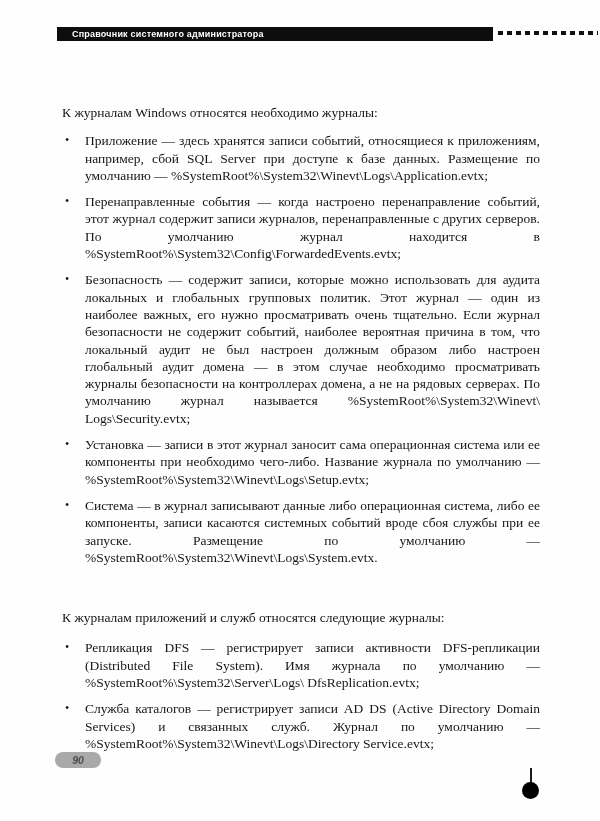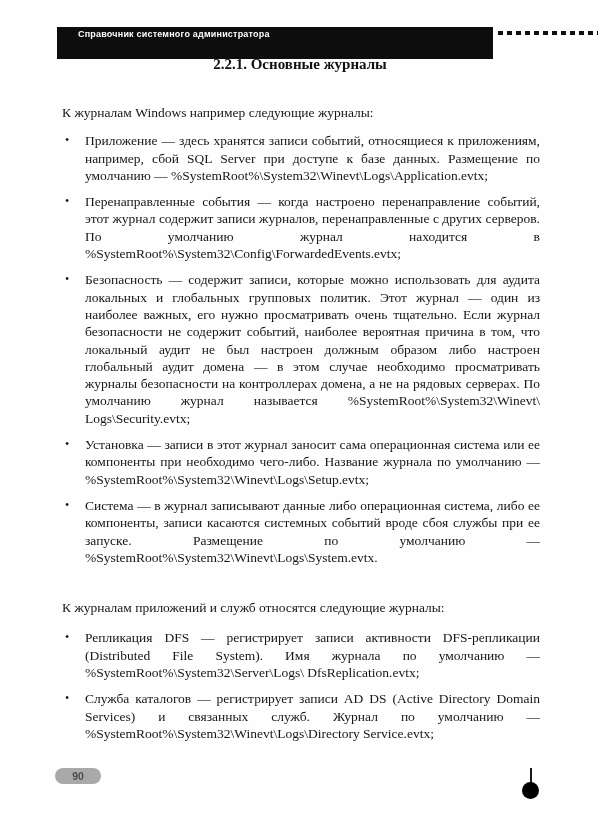--- a/index.html
+++ b/index.html
@@ -10,27 +10,27 @@
   }
   .page {
     position:relative;
     width:600px; height:821px;
     background:#fefefe;
     overflow:hidden;
   }
   
   .header-bar {
     position:absolute; left:57px; top:27px;
-    width:436px; height:32px;
+    width:436px; height:14px;
     background:#0d0d0d;
     color:#ffffff;
     font-family:"Liberation Sans", sans-serif;
     font-size:9px; font-weight:bold;
     line-height:14px;
-    padding-left:21px;
+    padding-left:15px;
     box-sizing:border-box;
     letter-spacing:0.2px;
     white-space:nowrap;
   }
   .header-dashes {
     position:absolute; left:498px; top:31px;
     width:100px; height:4px;
     background-image:repeating-linear-gradient(to right, #111 0 5px, transparent 5px 9px);
   }
   
@@ -49,48 +49,49 @@
     left:62px; top:104px;
     width:478px;
     color:#161616;
     font-size:13.5px;
     line-height:17.3px;
   }
   .intro {
     margin:0 0 11px 0;
     text-align:justify;
   }
-  .intro2 { margin-top:33px; margin-bottom:13px; }
+  .intro2 { margin-top:43px; margin-bottom:13px; }
   .bullet-item {
     display:flex;
     margin:0 0 9px 0;
   }
   .bullet {
     flex:0 0 23px;
     padding-left:3px;
     box-sizing:border-box;
     font-size:12px;
     line-height:17.3px;
   }
   .bullet-text {
     flex:1;
     margin:0;
     text-align:justify;
   }
   
   .page-number-badge {
-    position:absolute; left:55px; top:768px;
+    position:absolute; left:55px; top:752px;
     width:46px; height:16px;
     background:#a9a9a9;
     border-radius:8px;
     text-align:center;
     font-family:"Liberation Sans", sans-serif;
     font-size:10.5px; font-weight:bold;
     line-height:16px;
     color:#4d4d4d;
+    font-style:italic;
   }
   .pin-line {
     position:absolute; left:530px; top:768px;
     width:2px; height:16px;
     background:#1a1a1a;
   }
   .pin-dot {
     position:absolute; left:522px; top:782px;
     width:17px; height:17px;
     border-radius:50%;
@@ -100,25 +101,24 @@
 </head>
 <body>
 
 <div class="page">
 
   <div class="header-bar">
     <span>Справочник системного администратора</span>
   </div>
   <div class="header-dashes"></div>
 
-  <h1 class="section-title">2.2.1. Основные журналы</h1>
 
   <div class="body">
 
-    <p class="intro">К журналам Windows например следующие журналы:</p>
+    <p class="intro">К журналам Windows относятся необходимо журналы:</p>
 
     <div>
       <div class="bullet-item">
         <span class="bullet">•</span>
         <p class="bullet-text">Приложение — здесь хранятся записи событий, относящиеся к приложениям, например, сбой SQL Server при доступе к базе данных. Размещение по умолчанию — %SystemRoot%\System32\Winevt\Logs\Application.evtx;</p>
       </div>
       <div class="bullet-item">
         <span class="bullet">•</span>
         <p class="bullet-text">Перенаправленные события — когда настроено перенаправление событий, этот журнал содержит записи журналов, перенаправленные с других серверов. По умолчанию журнал находится в %SystemRoot%\System32\Config\ForwardedEvents.evtx;</p>
       </div>

